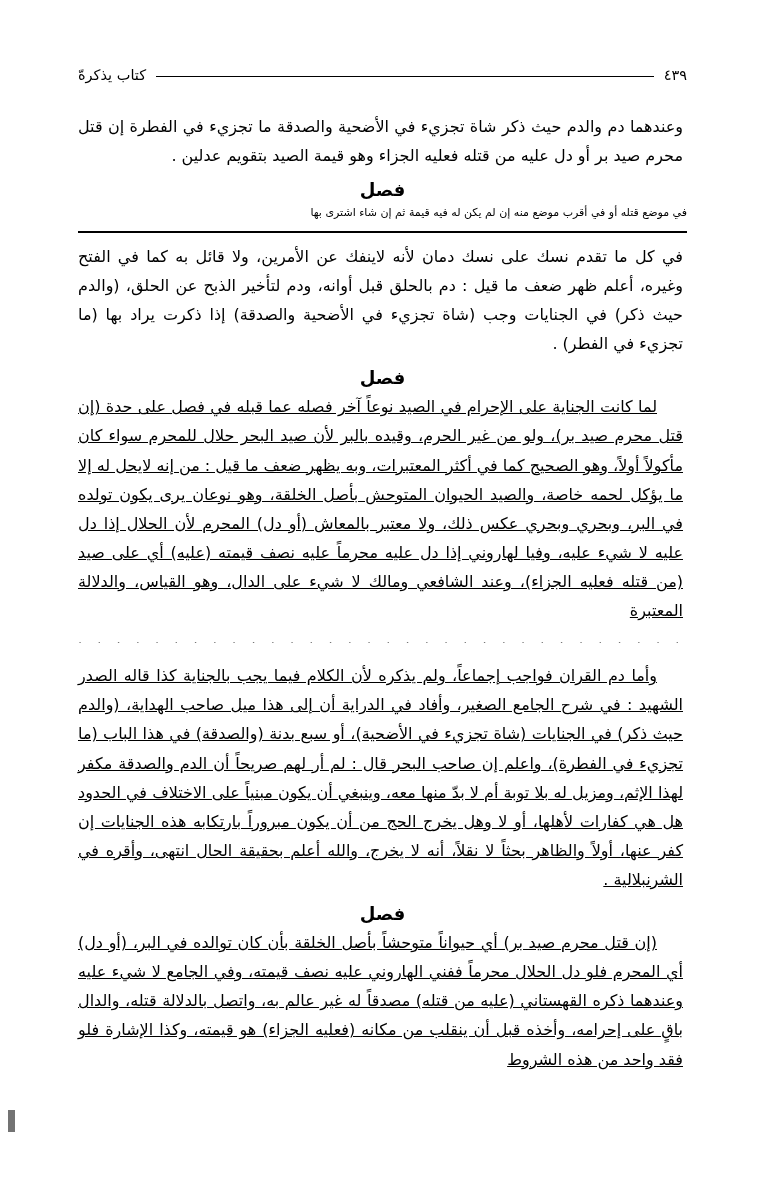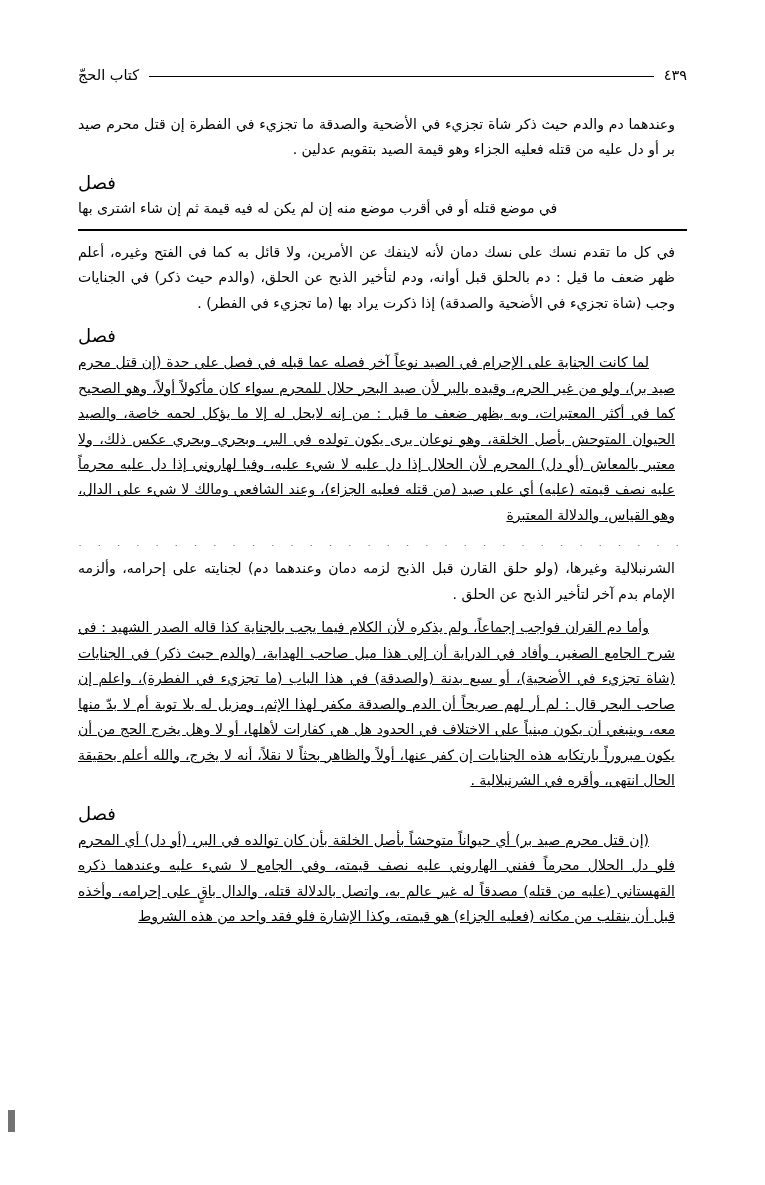--- a/index.html
+++ b/index.html
@@ -51,40 +51,40 @@
   }
 
   
   .content {
     position: absolute;
     top: 112px;
     right: 78px;
     left: 78px;
   }
   p.body {
-    margin: 0 12px 0 0;
-    font-size: 14px;
+    margin: 0 4px 0 0;
+    font-size: 16px;
     line-height: 1.82;
     text-align: justify;
     text-justify: inter-word;
     direction: rtl;
   }
   p.indent { text-indent: 26px; text-decoration: underline; }
   .block { margin-bottom: 4px; }
 
   .fasl {
-    text-align: left;
+    text-align: center;
     font-size: 18px;
-    font-weight: normal;
+    font-weight: bold;
     margin: 9px 0 4px 0;
     letter-spacing: 0;
   }
   .fasl-sub {
-    text-align: left;
-    font-size: 14px;
+    text-align: right;
+    font-size: 11px;
     line-height: 1.7;
     margin: 0 0 6px 0;
   }
 
   .thick-rule {
     border: none;
     border-top: 2.6px solid #000;
     margin: 8px 0 9px 0;
   }
   .dotted-rule {
@@ -114,41 +114,40 @@
   }
 </style>
 </head>
 <body>
 
 <div class="page">
 
   <div class="header">
     <span class="header-page">٤٣٩</span>
     <span class="header-rule"></span>
-    <span class="header-title">كتاب الحجّ</span>
+    <span class="header-title">كتاب يذكرهّ</span>
   </div>
 
   <div class="content">
 
     <p class="body block">وعندهما دم والدم حيث ذكر شاة تجزيء في الأضحية والصدقة ما تجزيء في الفطرة إن قتل محرم صيد بر أو دل عليه من قتله فعليه الجزاء وهو قيمة الصيد بتقويم عدلين .</p>
 
     <div class="fasl">فصل</div>
     <div class="fasl-sub">في موضع قتله أو في أقرب موضع منه إن لم يكن له فيه قيمة ثم إن شاء اشترى بها</div>
 
     <hr class="thick-rule">
 
     <p class="body block">في كل ما تقدم نسك على نسك دمان لأنه لاينفك عن الأمرين، ولا قائل به كما في الفتح وغيره، أعلم ظهر ضعف ما قيل : دم بالحلق قبل أوانه، ودم لتأخير الذبح عن الحلق، (والدم حيث ذكر) في الجنايات وجب (شاة  تجزيء في الأضحية والصدقة) إذا ذكرت يراد بها (ما تجزيء في الفطر) .</p>
 
     <div class="fasl">فصل</div>
 
     <p class="body block indent">لما كانت الجناية على الإحرام في الصيد نوعاً آخر فصله عما قبله في فصل على حدة (إن قتل محرم صيد بر)، ولو من غير الحرم، وقيده بالبر لأن صيد البحر حلال للمحرم سواء كان مأكولاً أولاً، وهو الصحيح كما في أكثر المعتبرات، وبه يظهر ضعف ما قيل : من إنه لايحل له إلا ما يؤكل لحمه خاصة، والصيد الحيوان المتوحش بأصل الخلقة، وهو نوعان يرى يكون تولده في البر، وبحري وبحري عكس ذلك، ولا معتبر بالمعاش (أو دل) المحرم لأن الحلال إذا دل عليه لا شيء عليه، وفيا لهاروني إذا دل عليه محرماً عليه نصف قيمته (عليه) أي على صيد (من قتله فعليه الجزاء)، وعند الشافعي ومالك لا شيء على الدال، وهو القياس، والدلالة المعتبرة</p>
 
     <div class="dotted-rule">. . . . . . . . . . . . . . . . . . . . . . . . . . . . . . . . . . . . . . . . . . . . . . . . . . . . . . . . . .</div>
 
-    <p class="body block">الشرنبلالية وغيرها، (ولو حلق القارن قبل الذبح لزمه دمان وعندهما دم) لجنايته على إحرامه، وألزمه الإمام بدم آخر لتأخير الذبح عن الحلق .</p>
 
     <div class="small-gap"></div>
 
     <p class="body block indent">وأما دم القران فواجب إجماعاً، ولم يذكره لأن الكلام فيما يجب بالجناية كذا قاله الصدر الشهيد : في شرح الجامع الصغير، وأفاد في الدراية أن إلى هذا ميل صاحب الهداية، (والدم حيث ذكر) في الجنايات (شاة تجزيء في الأضحية)، أو سبع بدنة (والصدقة) في هذا الباب (ما تجزيء في الفطرة)، واعلم إن صاحب البحر قال : لم أر لهم صريحاً أن الدم والصدقة مكفر لهذا الإثم، ومزيل له بلا توبة أم لا بدّ منها معه، وينبغي أن يكون مبنياً على الاختلاف في الحدود هل هي كفارات لأهلها، أو لا وهل يخرج الحج من أن يكون مبروراً بارتكابه هذه الجنايات إن كفر عنها، أولاً والظاهر بحثاً لا نقلاً، أنه لا يخرج، والله أعلم بحقيقة الحال انتهى، وأقره في الشرنبلالية .</p>
 
     <div class="fasl">فصل</div>
 
     <p class="body block indent">(إن قتل محرم صيد بر) أي حيواناً متوحشاً بأصل الخلقة بأن كان توالده في البر، (أو دل) أي المحرم فلو دل الحلال محرماً ففني الهاروني عليه نصف قيمته، وفي الجامع لا شيء عليه وعندهما ذكره القهستاني (عليه من قتله) مصدقاً له غير عالم به، واتصل بالدلالة قتله، والدال باقٍ على إحرامه، وأخذه قبل أن ينقلب من مكانه (فعليه الجزاء) هو قيمته، وكذا الإشارة فلو فقد واحد من هذه الشروط</p>
 
   </div>

